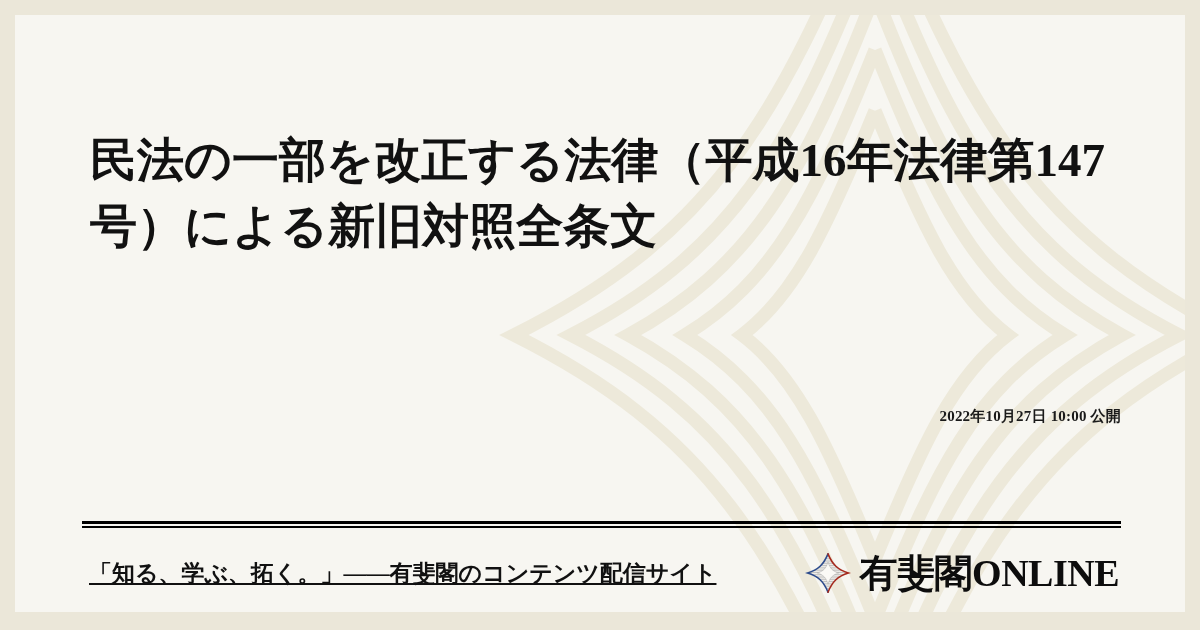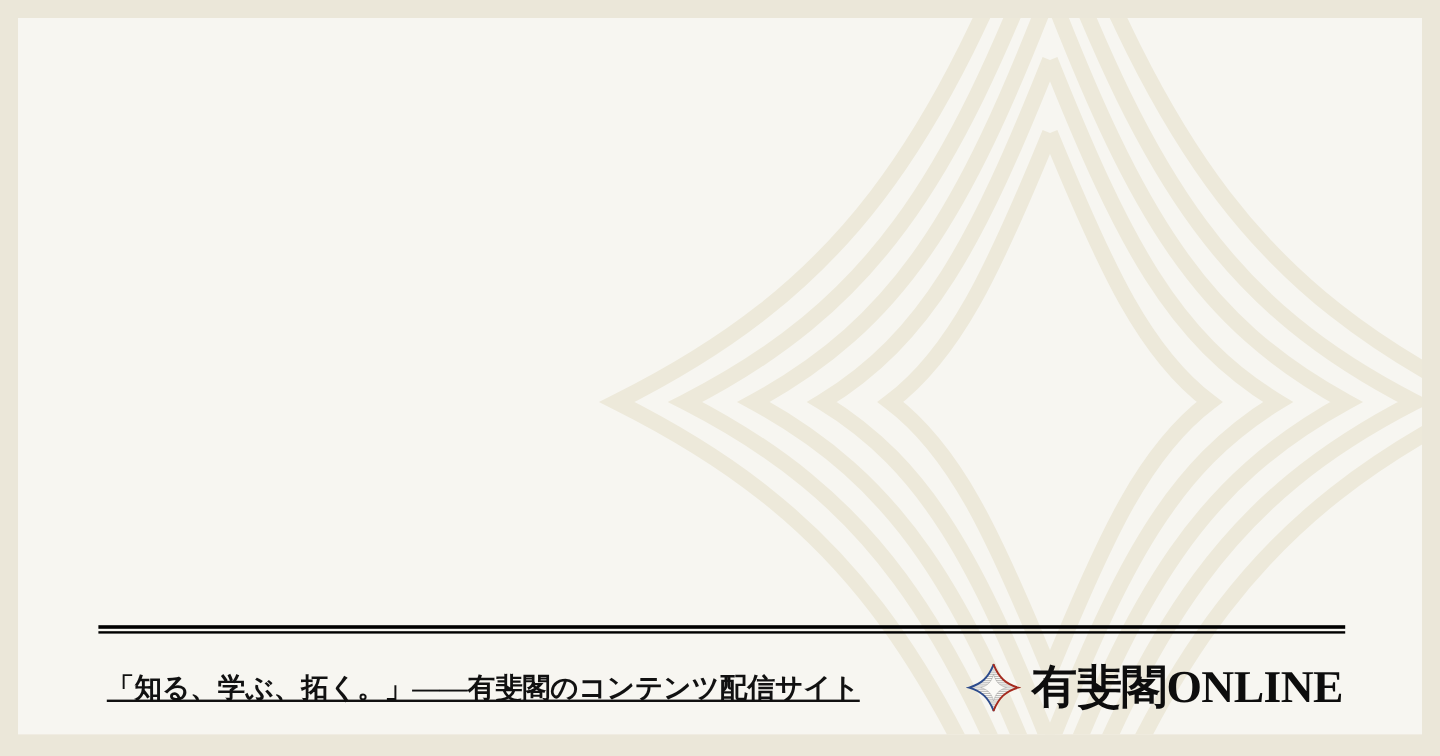--- a/index.html
+++ b/index.html
@@ -172,21 +172,23 @@
           <path d="M200 50 C 168 130, 146 172, 100 200 C 146 228, 168 270, 200 350"></path>
           <path d="M200 50 C 232 130, 254 172, 300 200 C 254 228, 232 270, 200 350"></path>
           <path d="M200 82 C 175 143, 158 179, 130 200 C 158 221, 175 257, 200 318"></path>
           <path d="M200 82 C 225 143, 242 179, 270 200 C 242 221, 225 257, 200 318"></path>
         </g>
       </svg>
     </div>
 
     <div class="content">
 
-
+      <h1 class="title">民法の一部を改正する法律（平成16年法律第147号）による新旧対照全条文</h1>
+
+      <div class="pubdate">2022年10月27日 10:00 公開</div>
 
       <div class="divider">
         <div class="rule-thick"></div>
         <div class="rule-thin"></div>
       </div>
 
       <div class="footer">
 
         <div class="tagline">「知る、学ぶ、拓く。」——有斐閣のコンテンツ配信サイト</div>
 

